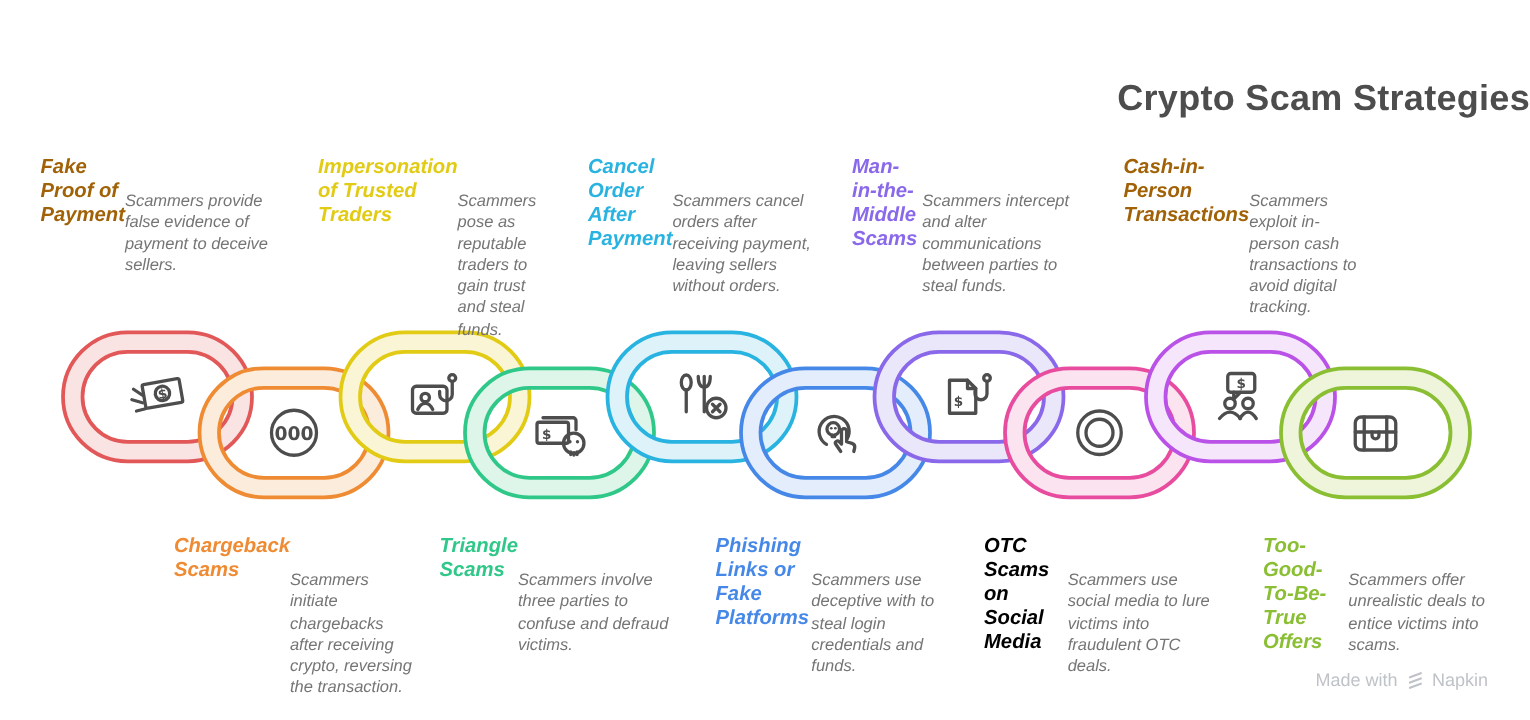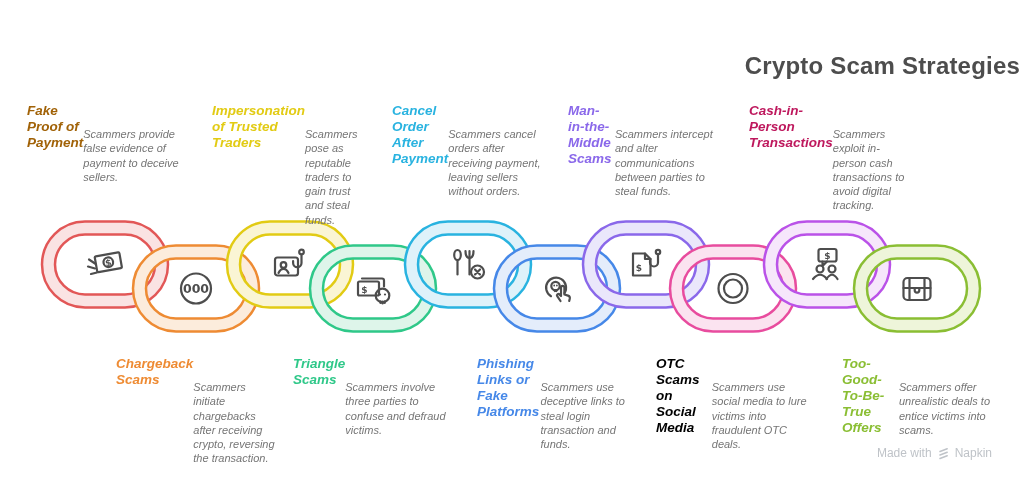--- a/index.html
+++ b/index.html
@@ -184,35 +184,35 @@
   </div>
   <div class="label-block top" style="left:392px;top:103px;width:156px">
     <div class="heading" style="color: rgb(41, 179, 224);">Cancel Order After Payment</div>
     <div class="desc">Scammers cancel orders after receiving payment, leaving sellers without orders.</div>
   </div>
   <div class="label-block top" style="left:568px;top:103px;width:156px">
     <div class="heading" style="color: rgb(138, 104, 234);">Man-in-the-Middle Scams</div>
     <div class="desc">Scammers intercept and alter communications between parties to steal funds.</div>
   </div>
   <div class="label-block top" style="left:749px;top:103px;width:156px">
-    <div class="heading" style="color: #be185d;">Cash-in-Person Transactions</div>
+    <div class="heading" style="color: #a16207;">Cash-in-Person Transactions</div>
     <div class="desc">Scammers exploit in-person cash transactions to avoid digital tracking.</div>
   </div>
 
   <div class="label-block" style="left:116px;top:356px;width:160px">
     <div class="heading" style="color: rgb(238, 139, 51);">Chargeback Scams</div>
     <div class="desc">Scammers initiate chargebacks after receiving crypto, reversing the transaction.</div>
   </div>
   <div class="label-block" style="left:293px;top:356px;width:160px">
     <div class="heading" style="color: rgb(47, 200, 137);">Triangle Scams</div>
     <div class="desc">Scammers involve three parties to confuse and defraud victims.</div>
   </div>
   <div class="label-block" style="left:477px;top:356px;width:160px">
     <div class="heading" style="color: rgb(70, 136, 232);">Phishing Links or Fake Platforms</div>
-    <div class="desc">Scammers use deceptive links to steal login transaction and funds.</div>
+    <div class="desc">Scammers use deceptive with to steal login credentials and funds.</div>
   </div>
   <div class="label-block" style="left:656px;top:356px;width:160px">
     <div class="heading" style="color: #000000;">OTC Scams on Social Media</div>
     <div class="desc">Scammers use social media to lure victims into fraudulent OTC deals.</div>
   </div>
   <div class="label-block" style="left:842px;top:356px;width:150px">
     <div class="heading" style="color: rgb(138, 190, 51);">Too-Good-To-Be-True Offers</div>
     <div class="desc">Scammers offer unrealistic deals to entice victims into scams.</div>
   </div>
 

